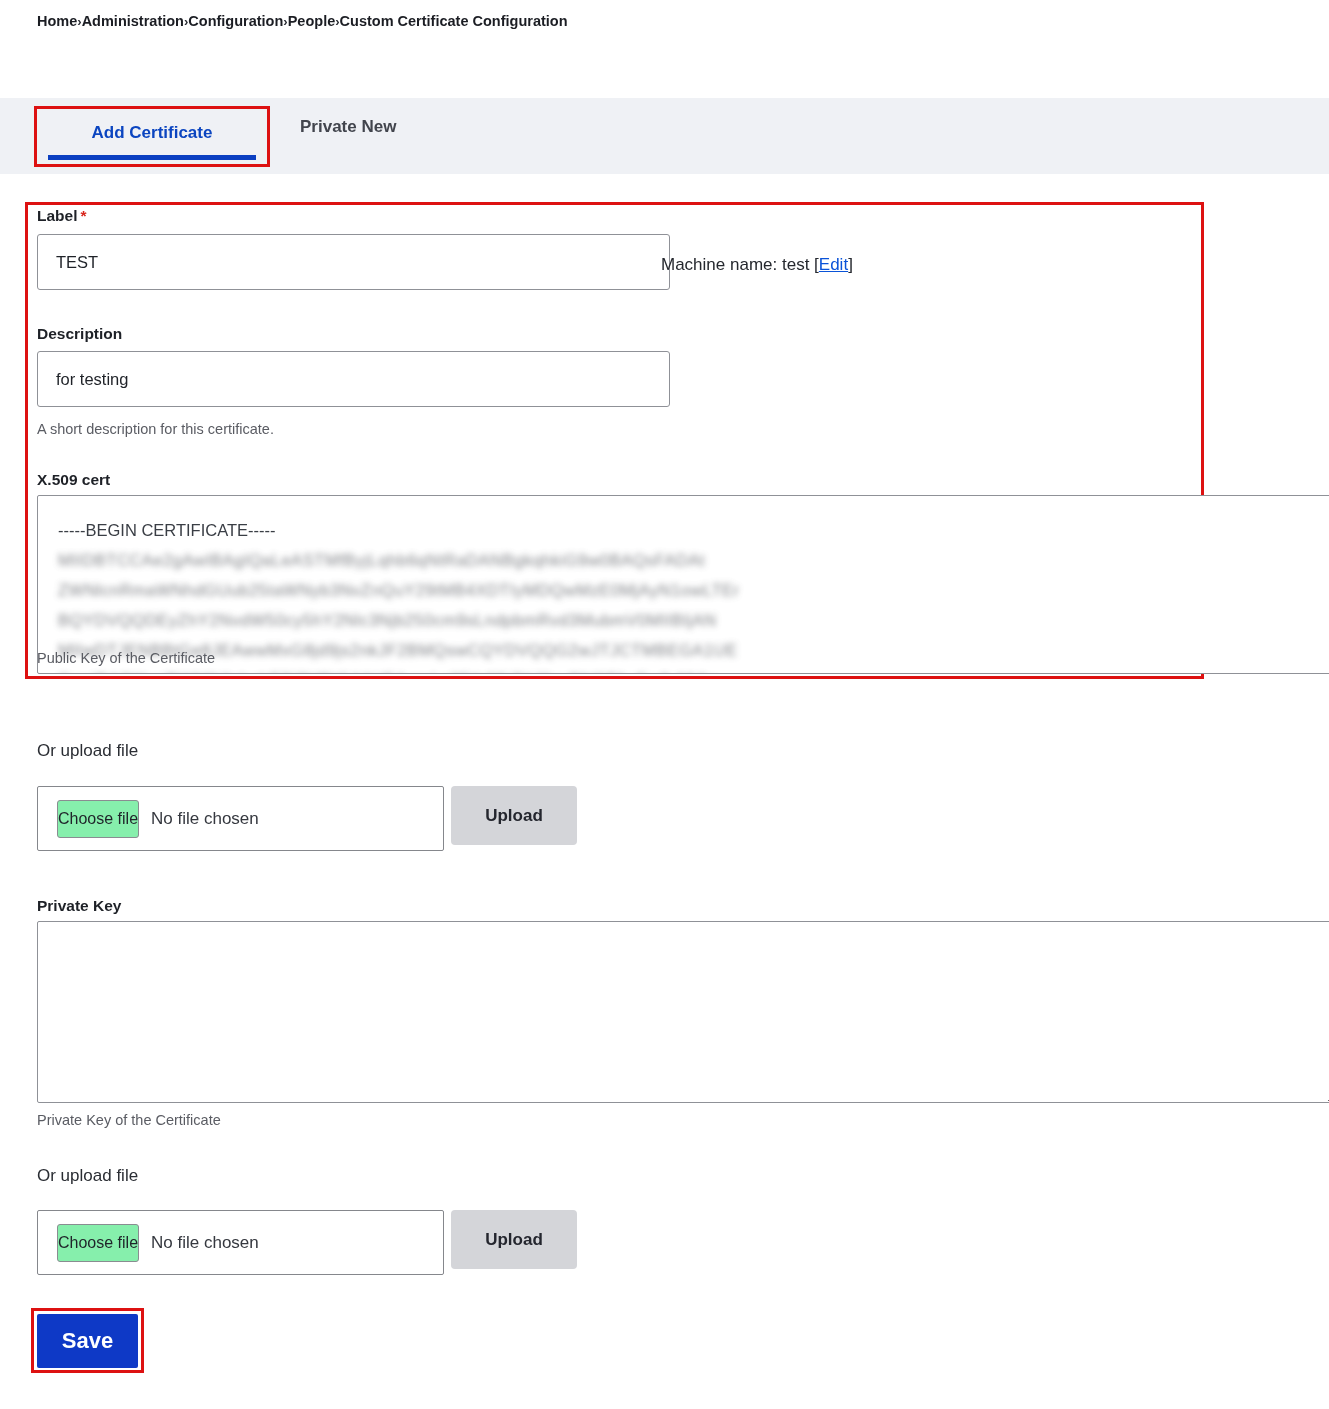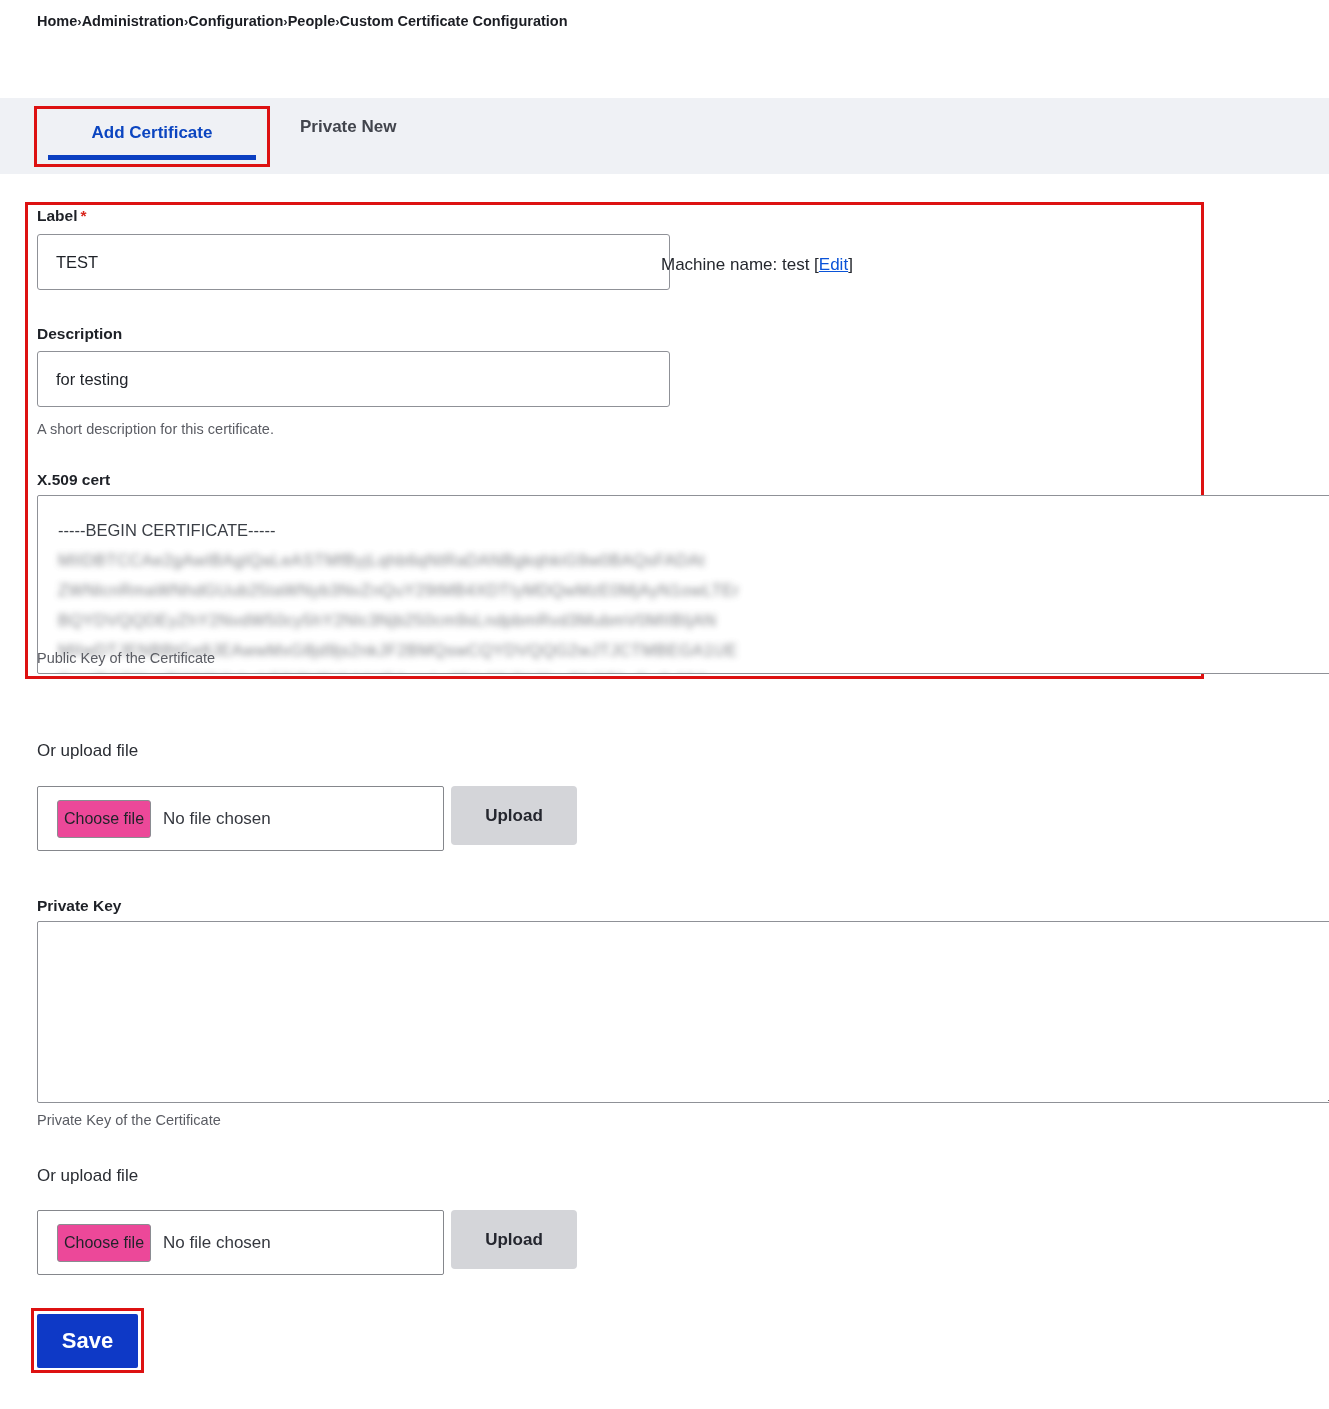--- a/index.html
+++ b/index.html
@@ -108,22 +108,22 @@
     max-width: 810px; overflow: hidden;
   }
 
   
   .file-box {
     position: absolute; left: 37px; width: 407px; height: 65px;
     border: 1px solid #85878c; border-radius: 2px; background: #fff;
     display: flex; align-items: center;
   }
   .choose-file-btn {
-    margin-left: 19px; height: 38px; padding: 0 6px;
-    background: #ec4899; border: 1px solid #8a8c91; border-radius: 3px;
+    margin-left: 19px; height: 38px; padding: 0 0;
+    background: #86efac; border: 1px solid #8a8c91; border-radius: 3px;
     font-family: "Liberation Sans", sans-serif;
     font-size: 16px; color: #1f2329; cursor: pointer;
   }
   .file-status { margin-left: 12px; font-size: 17px; color: #35383f; }
   .upload-btn {
     position: absolute; left: 451px; width: 126px; height: 59px;
     background: #d4d5d9; border: none; border-radius: 4px;
     font-family: "Liberation Sans", sans-serif;
     font-size: 17px; font-weight: bold; color: #24262e; cursor: pointer;
   }

